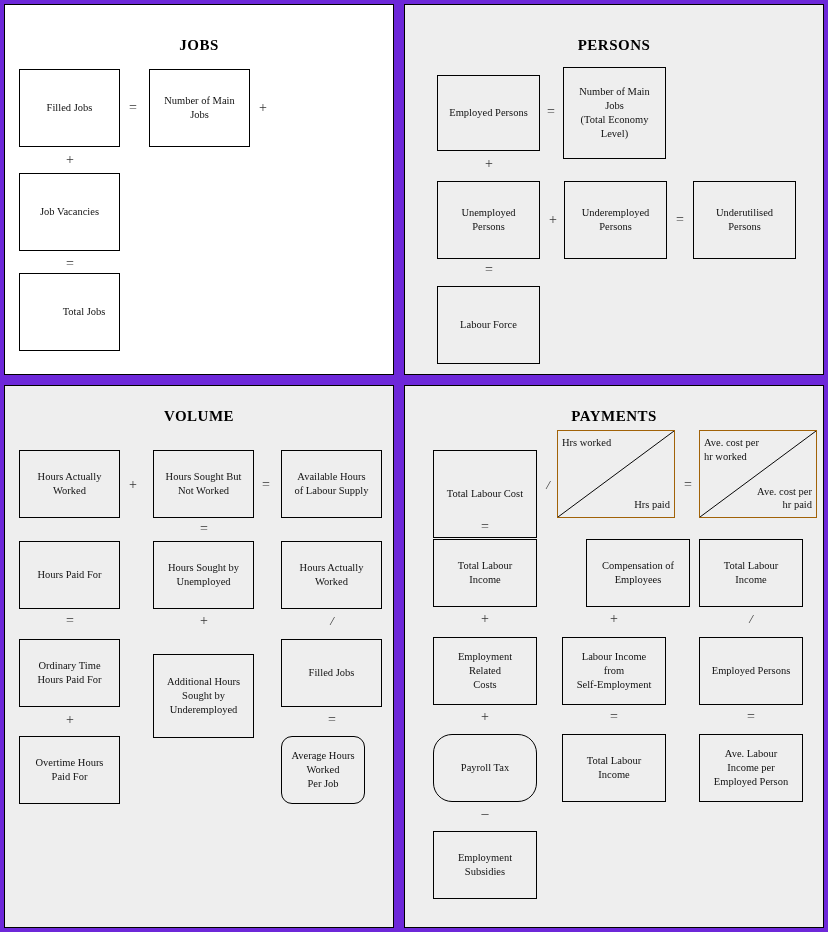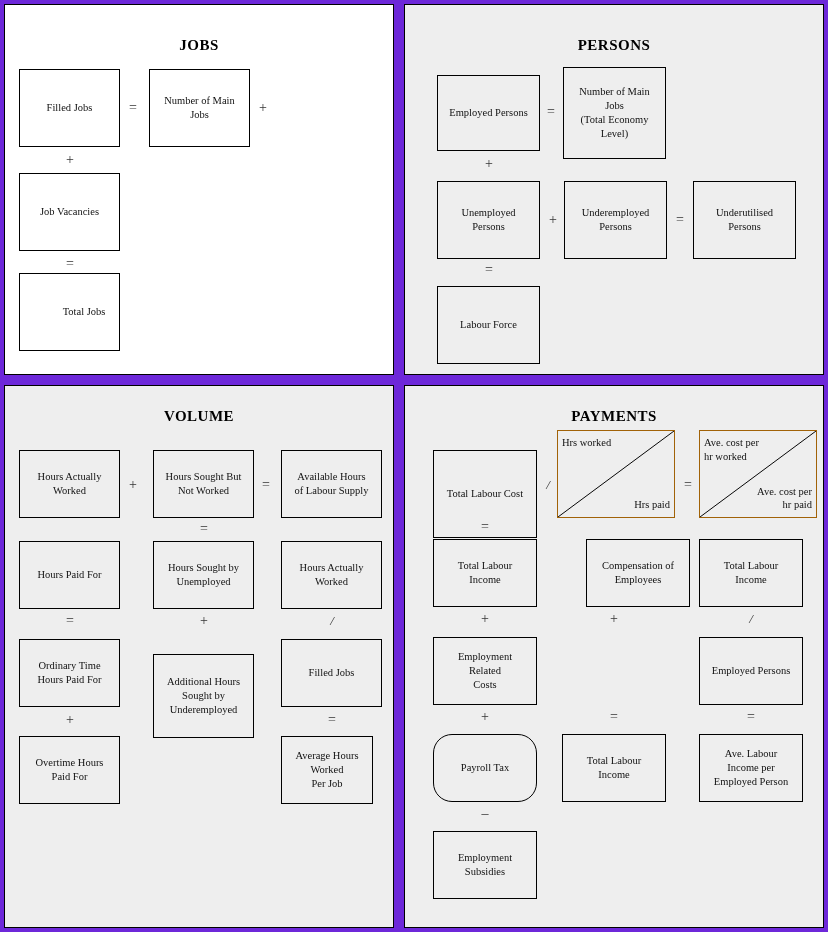--- a/index.html
+++ b/index.html
@@ -171,21 +171,21 @@
     <div class="box" style="left:148px;top:268px;width:101px;height:84px;">Additional Hours
 Sought by
 Underemployed</div>
     <div class="box" style="left:276px;top:253px;width:101px;height:68px;">Filled Jobs</div>
 
     <div class="op" style="left:56px;top:327px;">+</div>
     <div class="op" style="left:318px;top:327px;">=</div>
 
     <div class="box" style="left:14px;top:350px;width:101px;height:68px;">Overtime Hours
 Paid For</div>
-    <div class="box" style="left:276px;top:350px;width:92px;height:68px;">Average Hours
+    <div class="box" style="left:276px;top:350px;width:84px;height:68px;border-radius:11px;">Average Hours
 Worked
 Per Job</div>
   </div>
 
   <div class="quad grey" id="q-payments">
     <div class="quad-title">PAYMENTS</div>
 
     <div class="box" style="left:28px;top:64px;width:104px;height:88px;">Total Labour Cost</div>
     <div class="op slash" style="left:134px;top:92px;">/</div>
 
@@ -218,20 +218,23 @@
     <div class="box" style="left:294px;top:153px;width:104px;height:68px;">Total Labour
 Income</div>
 
     <div class="op" style="left:71px;top:226px;">+</div>
     <div class="op" style="left:200px;top:226px;">+</div>
     <div class="op slash" style="left:337px;top:226px;">/</div>
 
     <div class="box" style="left:28px;top:251px;width:104px;height:68px;">Employment
 Related
 Costs</div>
+    <div class="box" style="left:157px;top:251px;width:104px;height:68px;">Labour Income
+from
+Self-Employment</div>
     <div class="box" style="left:294px;top:251px;width:104px;height:68px;">Employed Persons</div>
 
     <div class="op" style="left:71px;top:324px;">+</div>
     <div class="op" style="left:200px;top:324px;">=</div>
     <div class="op" style="left:337px;top:324px;">=</div>
 
     <div class="box" style="left:28px;top:348px;width:104px;height:68px;border-radius:19px;">Payroll Tax</div>
     <div class="box" style="left:157px;top:348px;width:104px;height:68px;">Total Labour
 Income</div>
     <div class="box" style="left:294px;top:348px;width:104px;height:68px;">Ave. Labour

